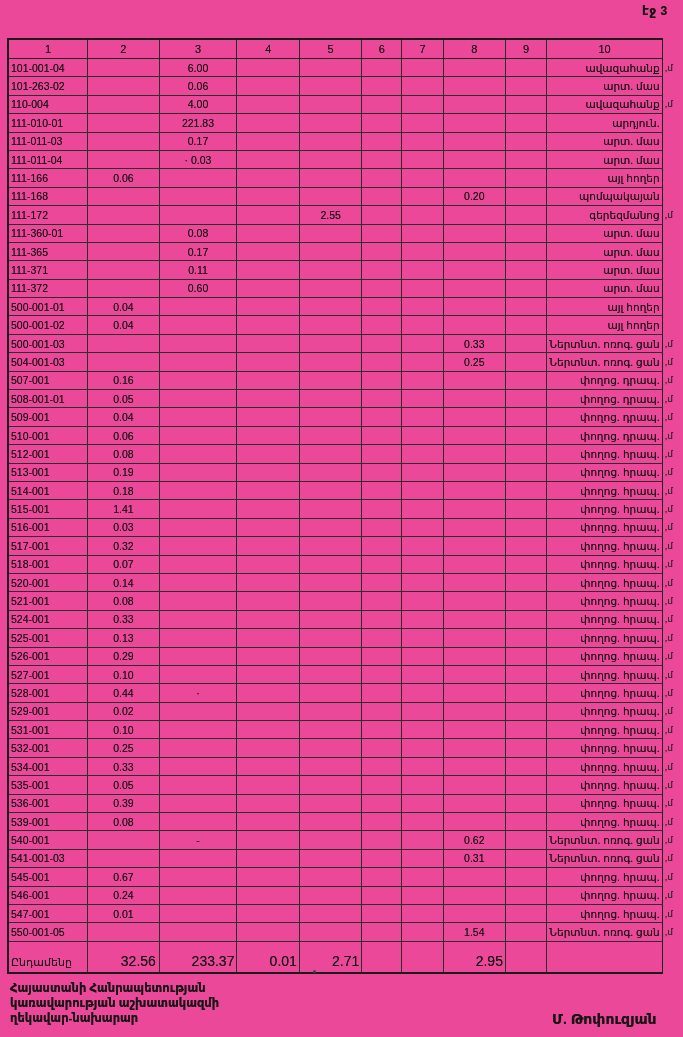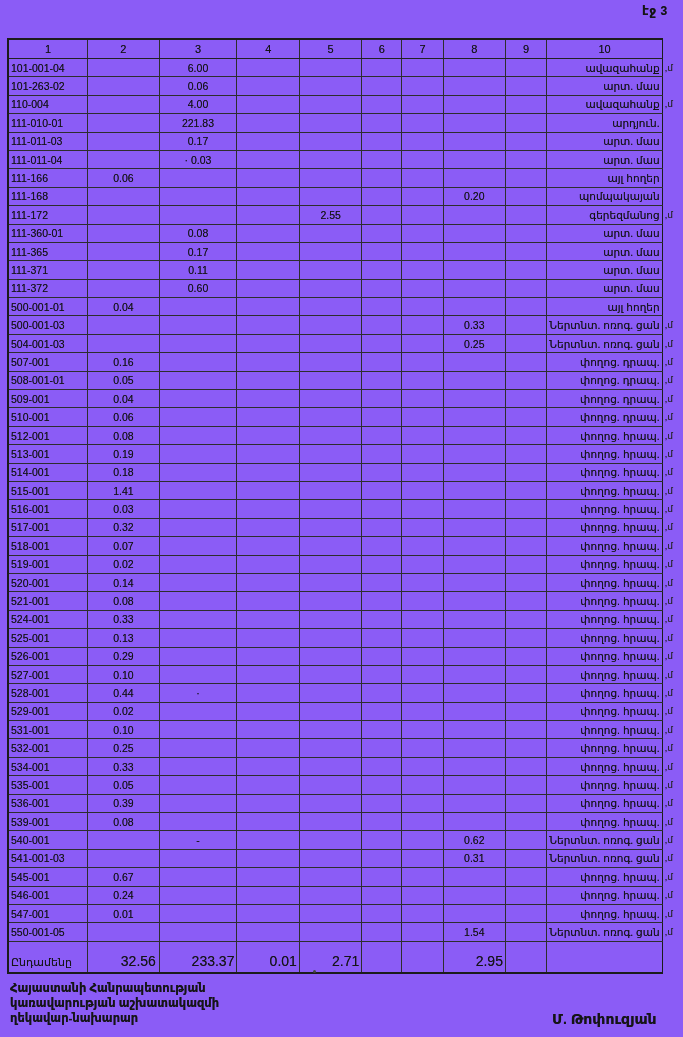--- a/index.html
+++ b/index.html
@@ -1,19 +1,19 @@
 <!DOCTYPE html>
 <html><head>
 <meta charset="utf-8">
 <style>
   html,body{margin:0;padding:0;background:#e8e8e8;}
   .page{
     position:relative;
     width:683px;height:1037px;
-    background:#8b5cf6;
+    background:#ec4899;
     font-family:"Liberation Sans","DejaVu Sans",sans-serif;
     color:#151515;
     overflow:hidden;
   }
   .scantext{ text-shadow:0 0 .5px rgba(0,0,0,.55); }
   .pagenum{
     position:absolute;top:4px;left:642px;
     font-size:12px;font-weight:bold;letter-spacing:.5px;
   }
   table.sheet{
@@ -266,20 +266,33 @@
           <td class="num"></td>
           <td class="num"></td>
           <td class="num b-left"></td>
           <td class="num"></td>
           <td class="num"></td>
           <td class="num"></td>
           <td class="usage outerR">այլ հողեր</td>
           <td class="markcell"></td>
         </tr>
         <tr>
+          <td class="code outerL">500-001-02</td>
+          <td class="num">0.04</td>
+          <td class="num"></td>
+          <td class="num"></td>
+          <td class="num"></td>
+          <td class="num b-left"></td>
+          <td class="num"></td>
+          <td class="num"></td>
+          <td class="num"></td>
+          <td class="usage outerR">այլ հողեր</td>
+          <td class="markcell"></td>
+        </tr>
+        <tr>
           <td class="code outerL">500-001-03</td>
           <td class="num"></td>
           <td class="num"></td>
           <td class="num"></td>
           <td class="num"></td>
           <td class="num b-left"></td>
           <td class="num"></td>
           <td class="num">0.33</td>
           <td class="num"></td>
           <td class="usage outerR">Ներտնտ. ոռոգ. ցան</td>
@@ -424,33 +437,20 @@
           <td class="num b-left"></td>
           <td class="num"></td>
           <td class="num"></td>
           <td class="num"></td>
           <td class="usage outerR">փողոց. հրապ.</td>
           <td class="markcell">,մ</td>
         </tr>
         <tr>
           <td class="code outerL">518-001</td>
           <td class="num">0.07</td>
-          <td class="num"></td>
-          <td class="num"></td>
-          <td class="num"></td>
-          <td class="num b-left"></td>
-          <td class="num"></td>
-          <td class="num"></td>
-          <td class="num"></td>
-          <td class="usage outerR">փողոց. հրապ.</td>
-          <td class="markcell">,մ</td>
-        </tr>
-        <tr>
-          <td class="code outerL">519-001</td>
-          <td class="num">0.02</td>
           <td class="num"></td>
           <td class="num"></td>
           <td class="num"></td>
           <td class="num b-left"></td>
           <td class="num"></td>
           <td class="num"></td>
           <td class="num"></td>
           <td class="usage outerR">փողոց. հրապ.</td>
           <td class="markcell">,մ</td>
         </tr>

